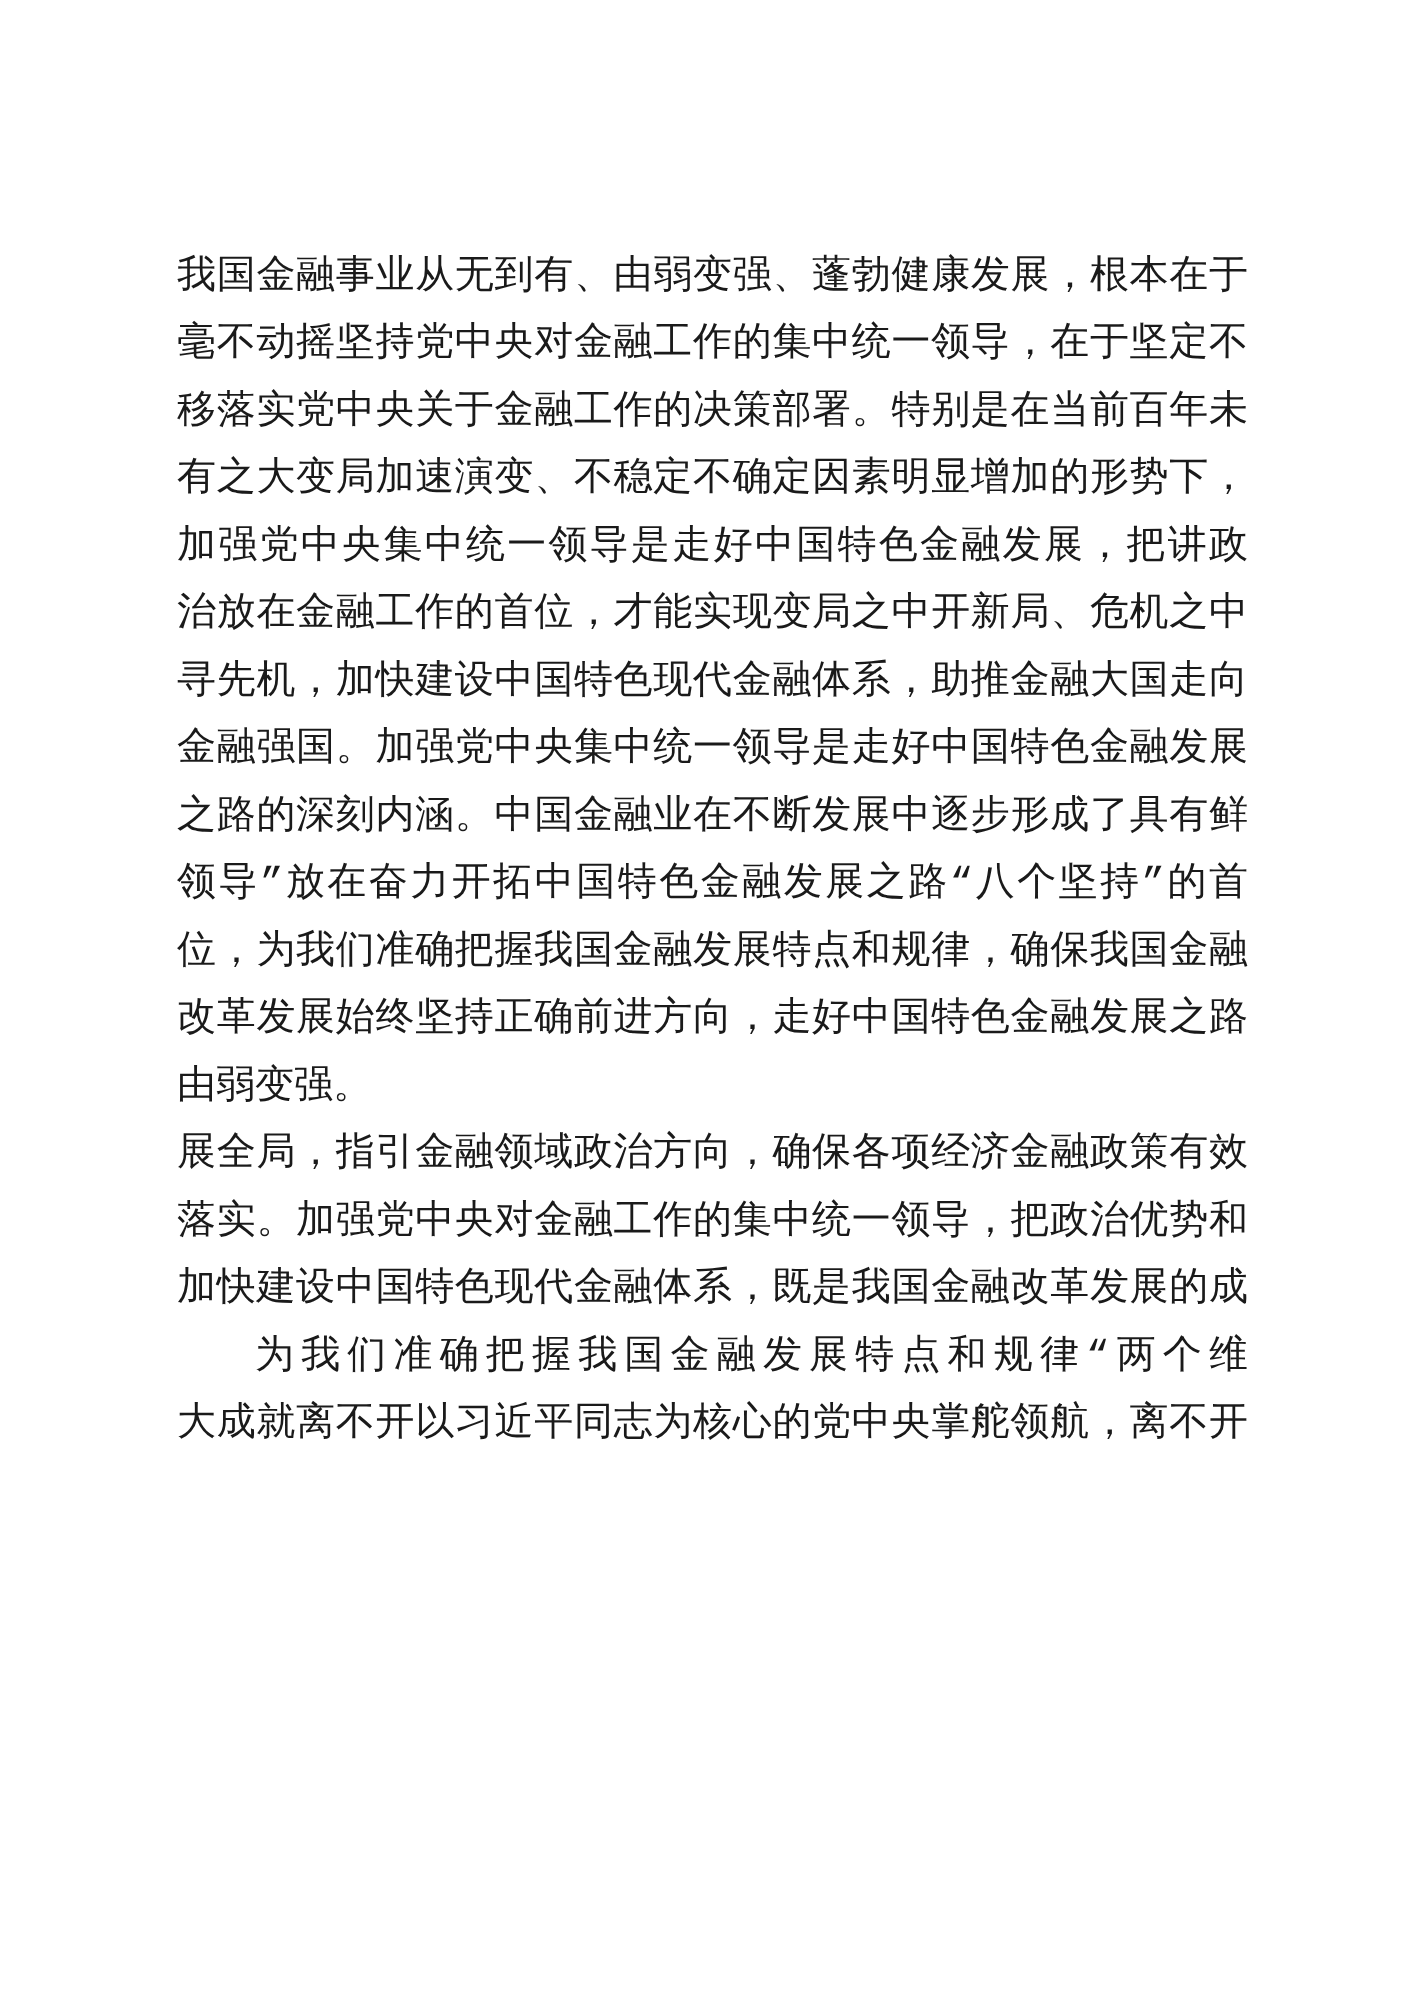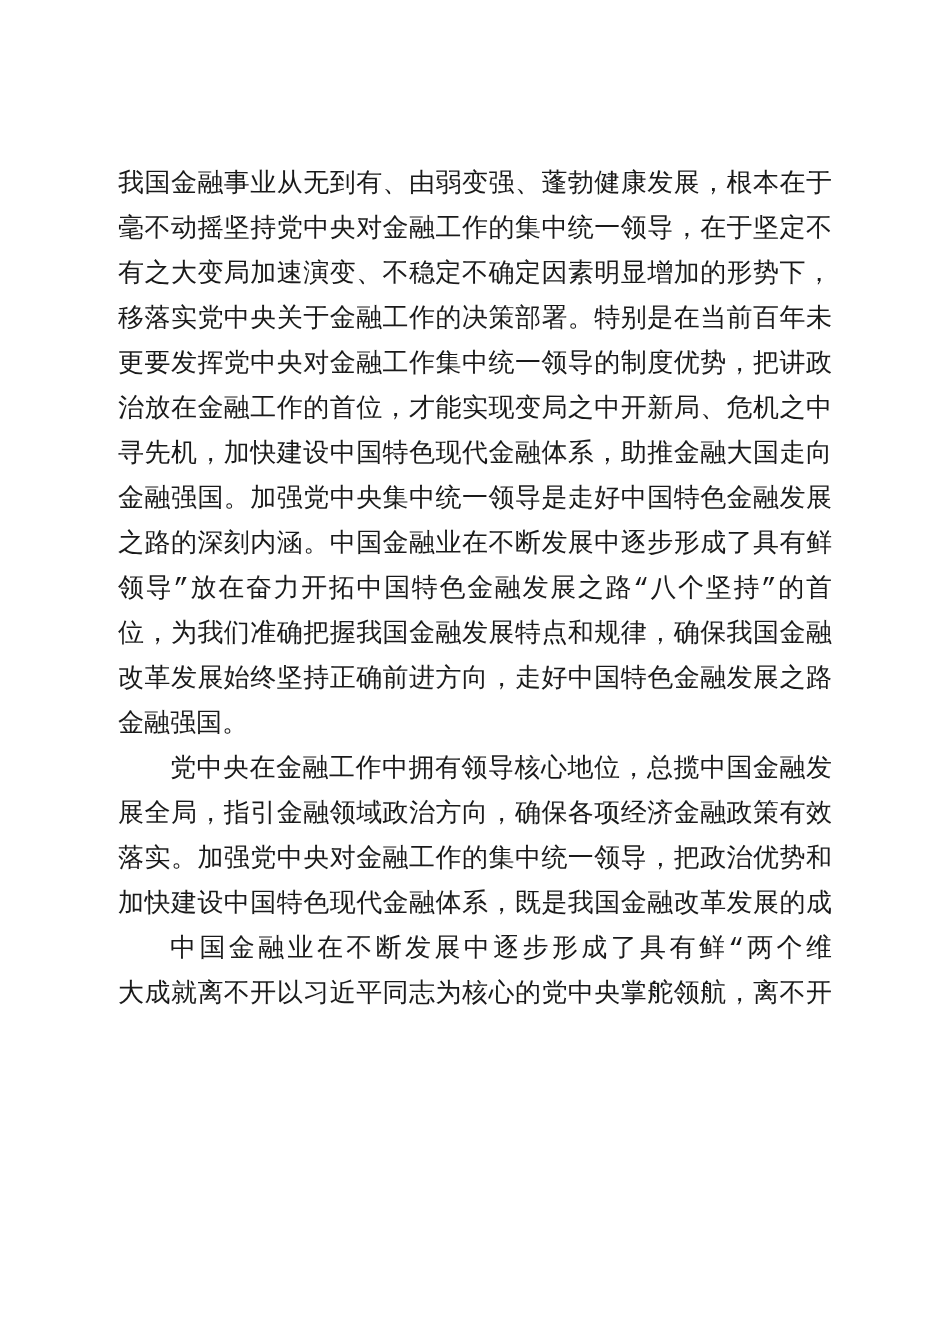--- a/index.html
+++ b/index.html
@@ -46,39 +46,38 @@
 </style>
 </head>
 <body>
 
 <div class="page">
   <div class="content">
 
     <div class="para">
       <div class="line">我国金融事业从无到有、由弱变强、蓬勃健康发展，根本在于</div>
       <div class="line">毫不动摇坚持党中央对金融工作的集中统一领导，在于坚定不</div>
+      <div class="line">移落实党中央关于金融工作的决策部署。特别是在当前百年未</div>
       <div class="line">有之大变局加速演变、不稳定不确定因素明显增加的形势下，</div>
-      <div class="line">移落实党中央关于金融工作的决策部署。特别是在当前百年未</div>
-      <div class="line">更要发挥党中央对金融工作集中统一领导的制度优势，把讲政</div>
+      <div class="line">加强党中央集中统一领导是走好中国特色金融发展，把讲政</div>
       <div class="line">治放在金融工作的首位，才能实现变局之中开新局、危机之中</div>
       <div class="line">寻先机，加快建设中国特色现代金融体系，助推金融大国走向</div>
       <div class="line">金融强国。加强党中央集中统一领导是走好中国特色金融发展</div>
       <div class="line">之路的深刻内涵。中国金融业在不断发展中逐步形成了具有鲜</div>
       <div class="line">领导”放在奋力开拓中国特色金融发展之路“八个坚持”的首</div>
       <div class="line">位，为我们准确把握我国金融发展特点和规律，确保我国金融</div>
       <div class="line">改革发展始终坚持正确前进方向，走好中国特色金融发展之路</div>
-      <div class="line para-end">金融强国。</div>
+      <div class="line para-end">由弱变强。</div>
     </div>
 
     <div class="para">
-      <div class="line indent">党中央在金融工作中拥有领导核心地位，总揽中国金融发</div>
       <div class="line">展全局，指引金融领域政治方向，确保各项经济金融政策有效</div>
       <div class="line">落实。加强党中央对金融工作的集中统一领导，把政治优势和</div>
       <div class="line">加快建设中国特色现代金融体系，既是我国金融改革发展的成功</div>
     </div>
 
     <div class="para">
-      <div class="line indent">中国金融业在不断发展中逐步形成了具有鲜“两个维</div>
+      <div class="line indent">为我们准确把握我国金融发展特点和规律“两个维</div>
       <div class="line">大成就离不开以习近平同志为核心的党中央掌舵领航，离不开</div>
     </div>
 
   </div>
 </div>
 
 </body></html>

